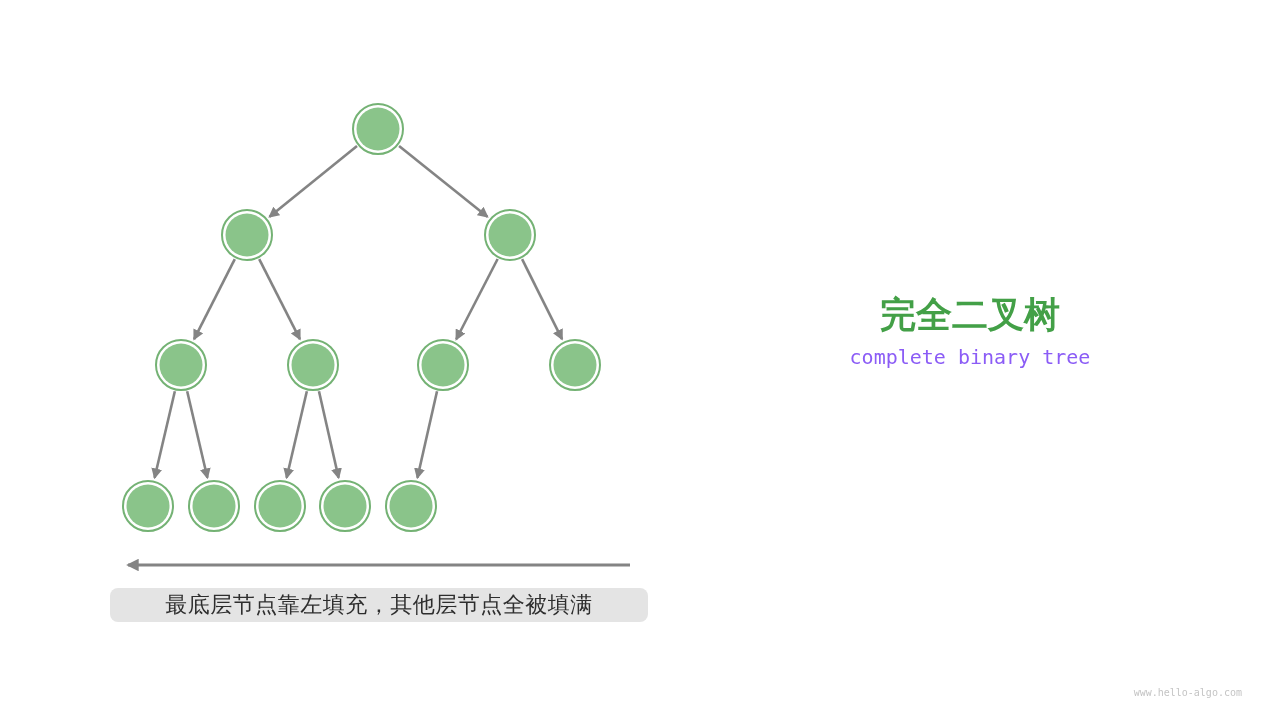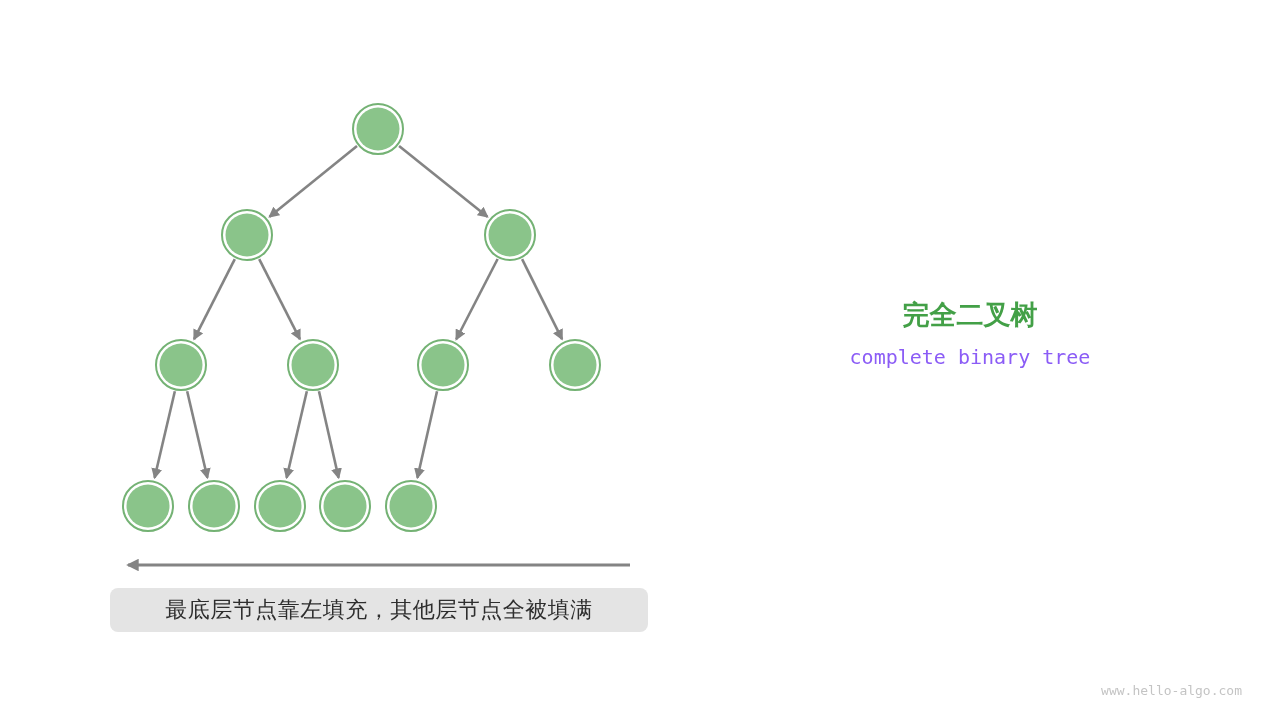--- a/index.html
+++ b/index.html
@@ -18,54 +18,54 @@
   #tree-svg {
     position: absolute;
     left: 0;
     top: 0;
   }
   .caption {
     position: absolute;
     left: 110px;
     top: 588px;
     width: 538px;
-    height: 44px;
+    height: 34px;
     border-radius: 8px;
     background: #e4e4e4;
     color: #2e2e2e;
     font-size: 22px;
     display: flex;
     align-items: center;
     justify-content: center;
     letter-spacing: 0.5px;
   }
   .side {
     position: absolute;
     left: 790px;
     top: 298px;
     width: 360px;
     text-align: center;
   }
   .side .title {
-    font-size: 27px;
+    font-size: 36px;
     font-weight: bold;
     color: #43a047;
     line-height: 34px;
   }
   .side .subtitle {
     margin-top: 13px;
     font-size: 20px;
     color: #8b5cf6;
     font-family: "DejaVu Sans Mono", monospace;
   }
   .watermark {
     position: absolute;
     right: 38px;
     bottom: 22px;
-    font-size: 13px;
+    font-size: 10px;
     color: #c4c4c4;
     font-family: "DejaVu Sans Mono", monospace;
   }
 </style>
 </head>
 <body>
 
 <div class="stage">
 
   <svg id="tree-svg" width="1280" height="720" viewBox="0 0 1280 720">

